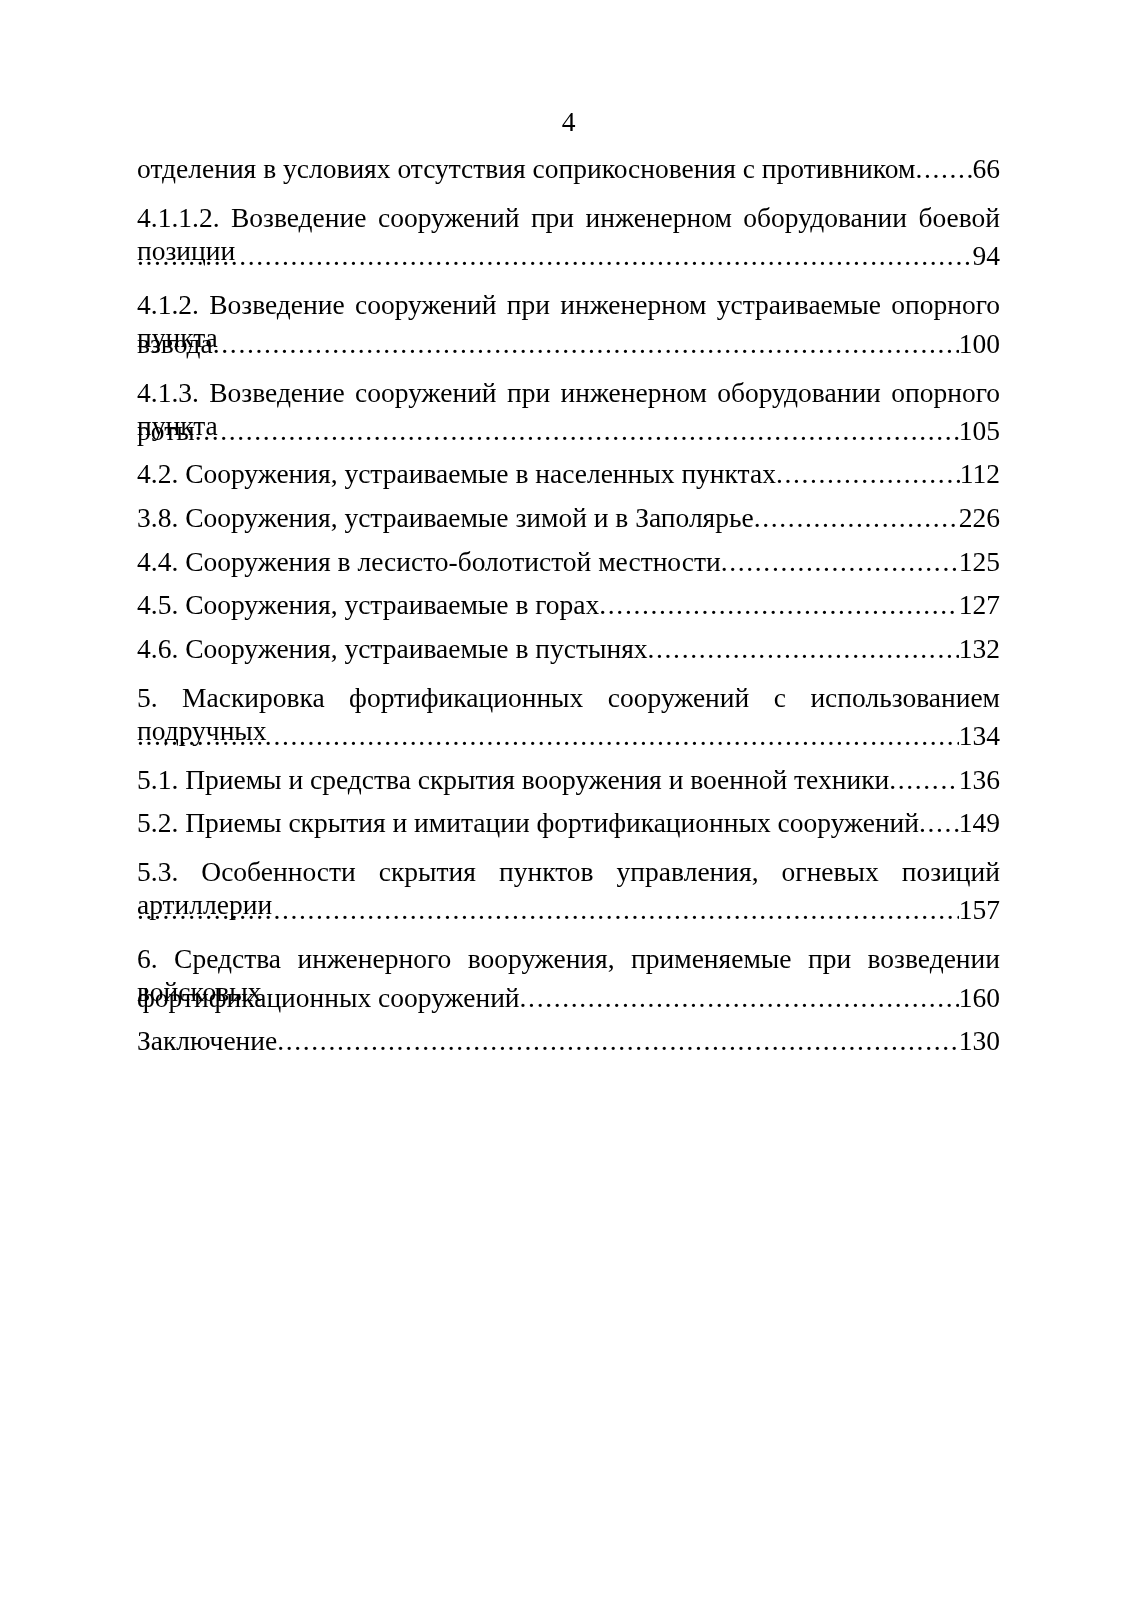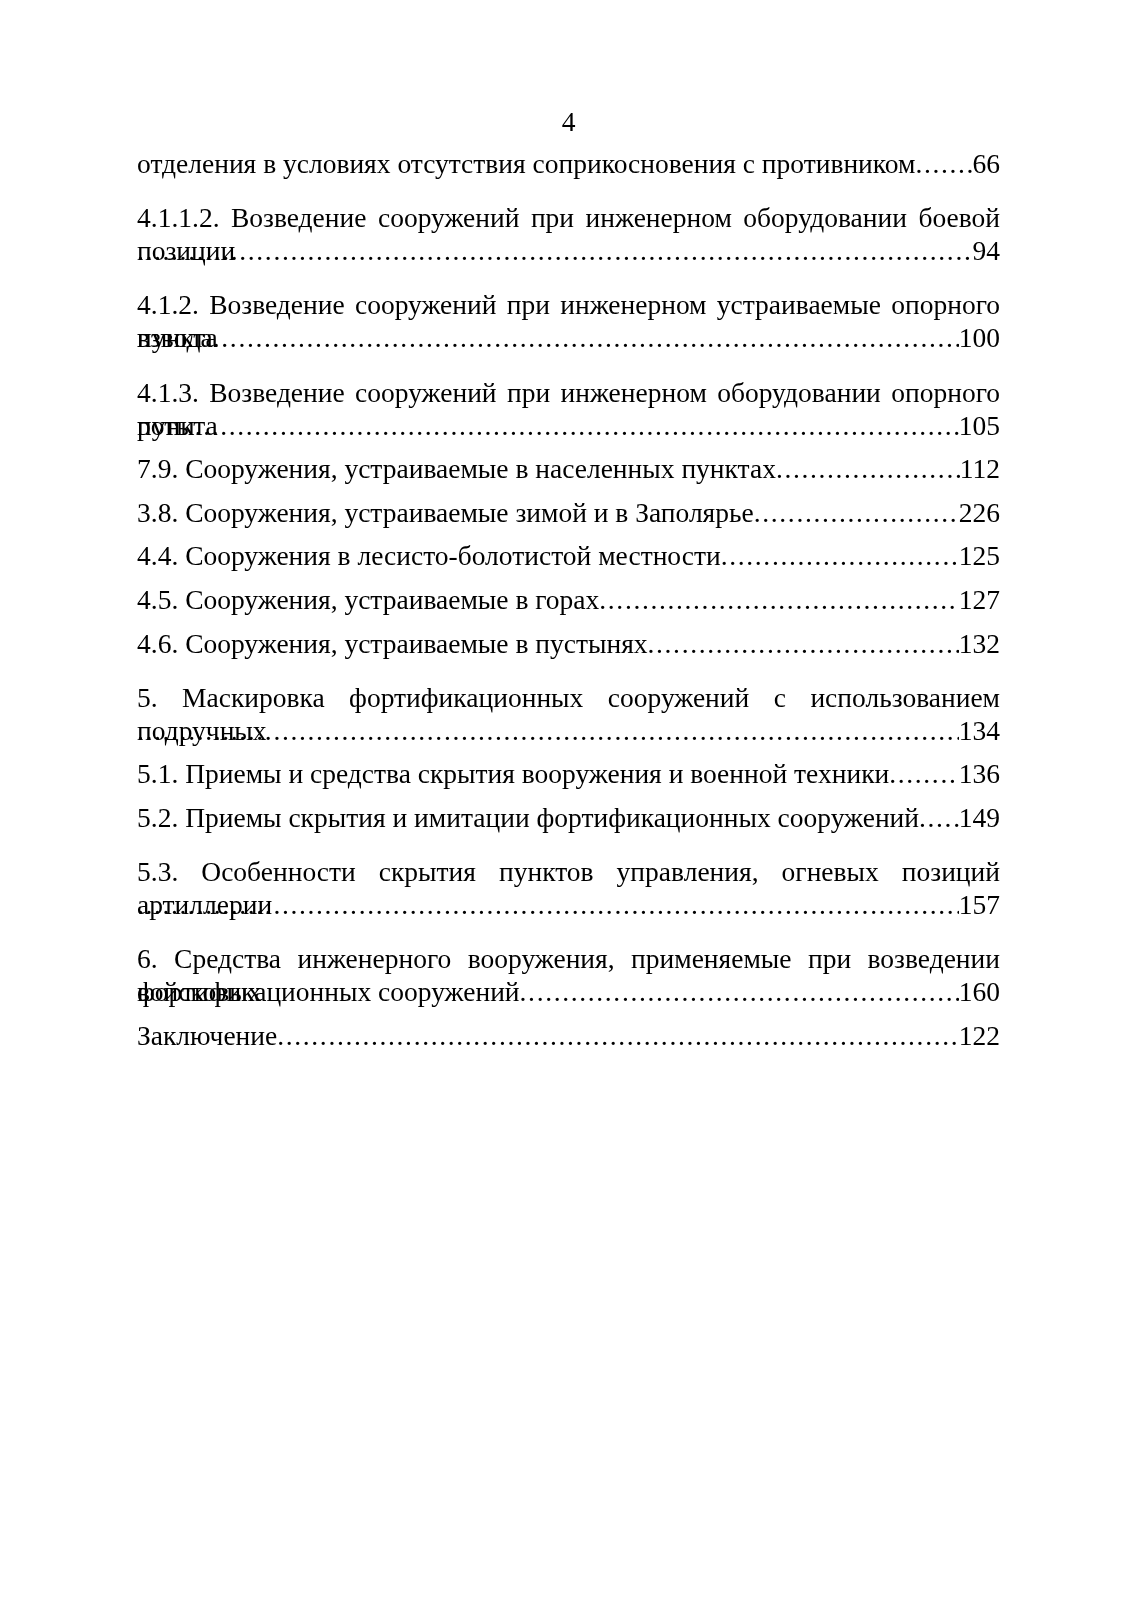--- a/index.html
+++ b/index.html
@@ -30,21 +30,21 @@
     top: 147px;
     left: 137px;
     width: 863px;
   }
   .row {
     height: 43.6px;
     box-sizing: border-box;
   }
   .row.leader-row {
     display: flex;
-    align-items: flex-start;
+    align-items: center;
   }
   .row.leader-row > span {
     line-height: 33px;
     white-space: nowrap;
   }
   .row.leader-row .t {
     flex: 0 0 auto;
   }
   .row.leader-row .leader {
     flex: 1 1 auto;
@@ -83,21 +83,21 @@
         <span class="leader">........................................................................................................................................................................</span>
         <span class="pg">100</span>
       </div>
       <div class="row fill-row">4.1.3. Возведение сооружений при инженерном оборудовании опорного пункта</div>
       <div class="row leader-row">
         <span class="t">роты</span>
         <span class="leader">........................................................................................................................................................................</span>
         <span class="pg">105</span>
       </div>
       <div class="row leader-row">
-        <span class="t">7.9. Сооружения, устраиваемые в населенных пунктах</span>
+        <span class="t">4.2. Сооружения, устраиваемые в населенных пунктах</span>
         <span class="leader">........................................................................................................................................................................</span>
         <span class="pg">112</span>
       </div>
       <div class="row leader-row">
         <span class="t">3.8. Сооружения, устраиваемые зимой и в Заполярье</span>
         <span class="leader">........................................................................................................................................................................</span>
         <span class="pg">226</span>
       </div>
       <div class="row leader-row">
         <span class="t">4.4. Сооружения в лесисто-болотистой местности</span>
@@ -136,16 +136,16 @@
       </div>
       <div class="row fill-row">6. Средства инженерного вооружения, применяемые при возведении войсковых</div>
       <div class="row leader-row">
         <span class="t">фортификационных сооружений</span>
         <span class="leader">........................................................................................................................................................................</span>
         <span class="pg">160</span>
       </div>
       <div class="row leader-row">
         <span class="t">Заключение</span>
         <span class="leader">........................................................................................................................................................................</span>
-        <span class="pg">122</span>
+        <span class="pg">130</span>
       </div>
     </div>
 </div>
 
 </body></html>

